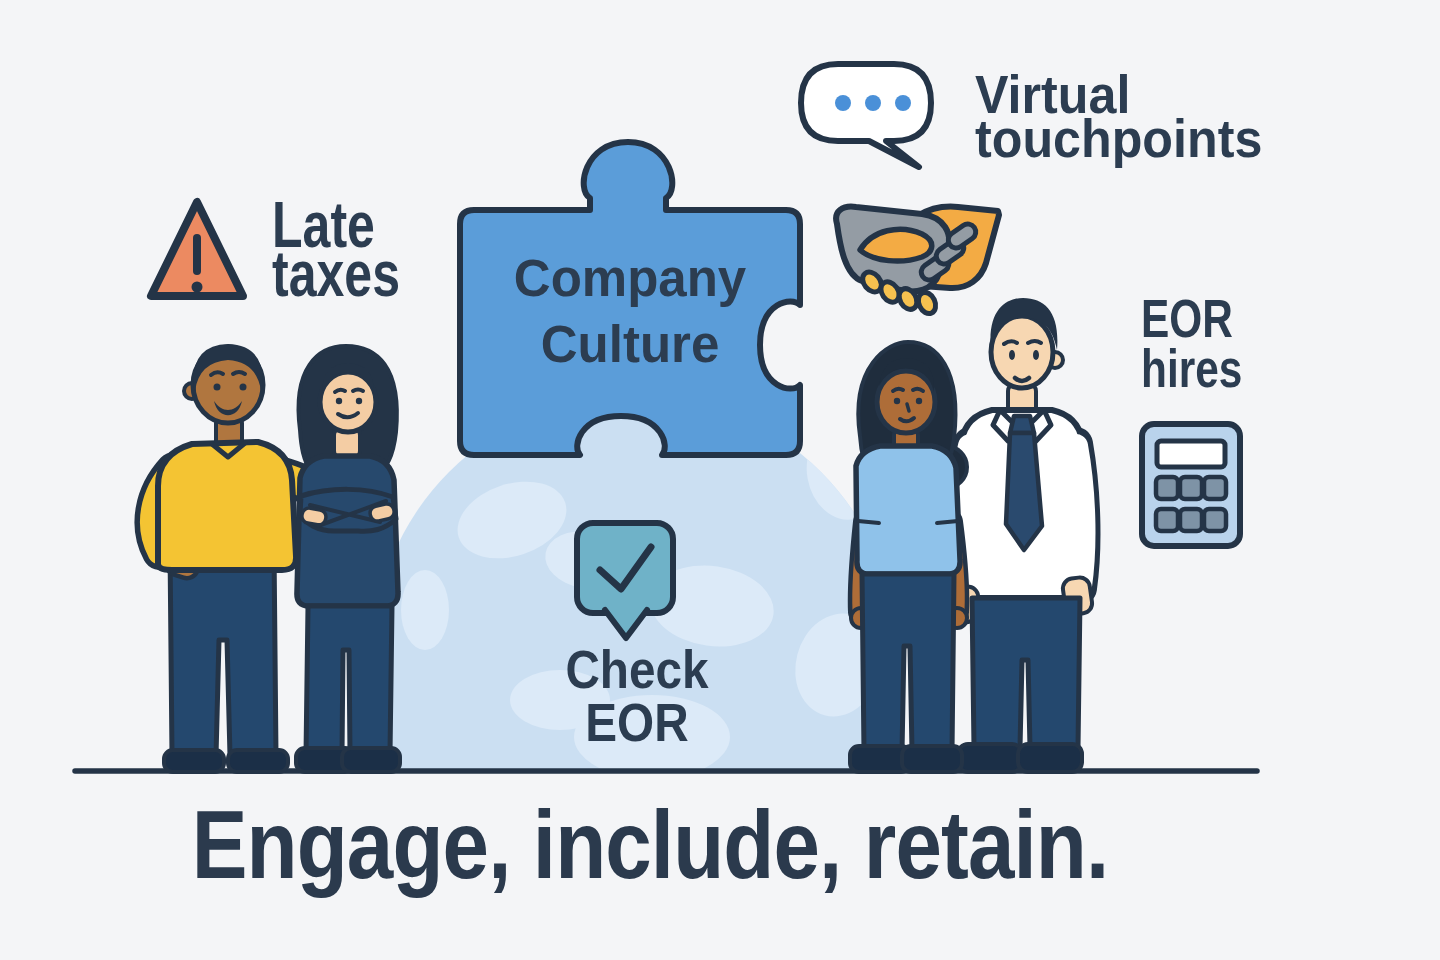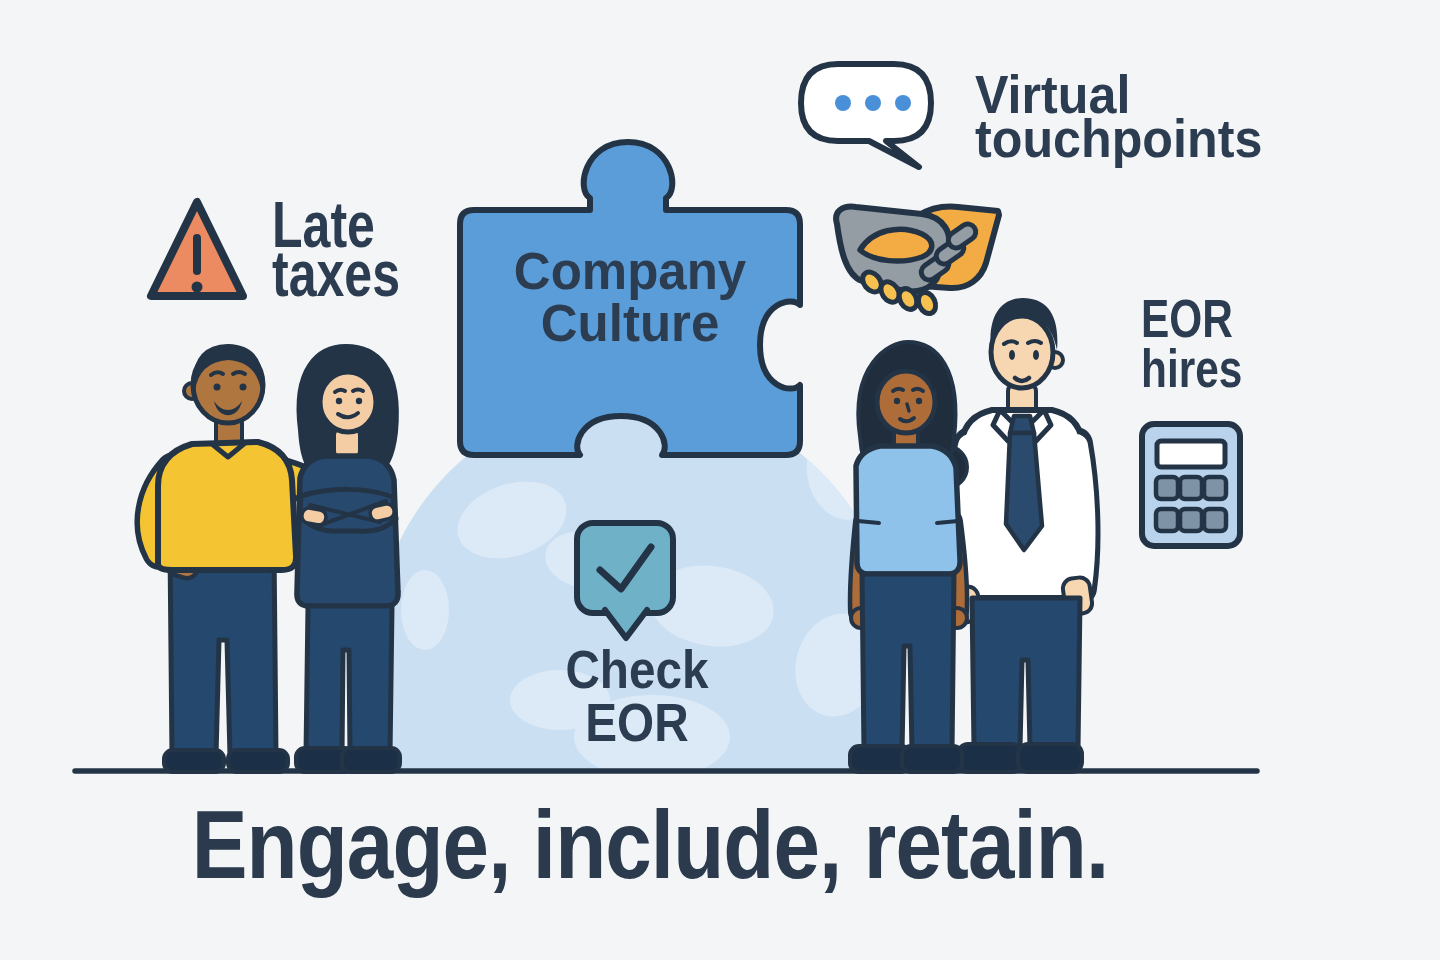--- a/index.html
+++ b/index.html
@@ -7,21 +7,21 @@
          font-family:"Liberation Sans", sans-serif;}
   .stage svg{position:absolute;left:0;top:0;}
   svg path, svg rect, svg circle, svg ellipse, svg polygon, svg line{
     stroke-linejoin:round;stroke-linecap:round;}
   .label{position:absolute;white-space:pre-line;color:var(--text);}
   .lbl-late{left:272px;top:200px;font-size:65px;font-weight:700;line-height:49px;
     transform:scaleX(.77);transform-origin:0 0;}
   .lbl-virtual{left:975px;top:72px;font-size:54px;font-weight:600;line-height:44px;
     transform:scaleX(.93);transform-origin:0 0;}
   .lbl-company{left:460px;top:246px;width:340px;text-align:center;font-size:51px;
-    font-weight:700;line-height:52px;color:var(--text);}
+    font-weight:700;line-height:66px;color:var(--text);}
   .lbl-check{left:487px;top:643px;width:300px;text-align:center;font-size:53px;
     font-weight:700;line-height:53px;transform:scaleX(.9);transform-origin:50% 0;}
   .lbl-eor{left:1141px;top:294px;font-size:53px;font-weight:700;line-height:50px;
     transform:scaleX(.8);transform-origin:0 0;}
   .lbl-headline{left:0;top:795px;width:1300px;text-align:center;font-size:96px;
     font-weight:700;line-height:100px;color:var(--headline);
     transform:scaleX(.87);transform-origin:50% 0;letter-spacing:-1px;}
 </style>
 </head>
 <body>

